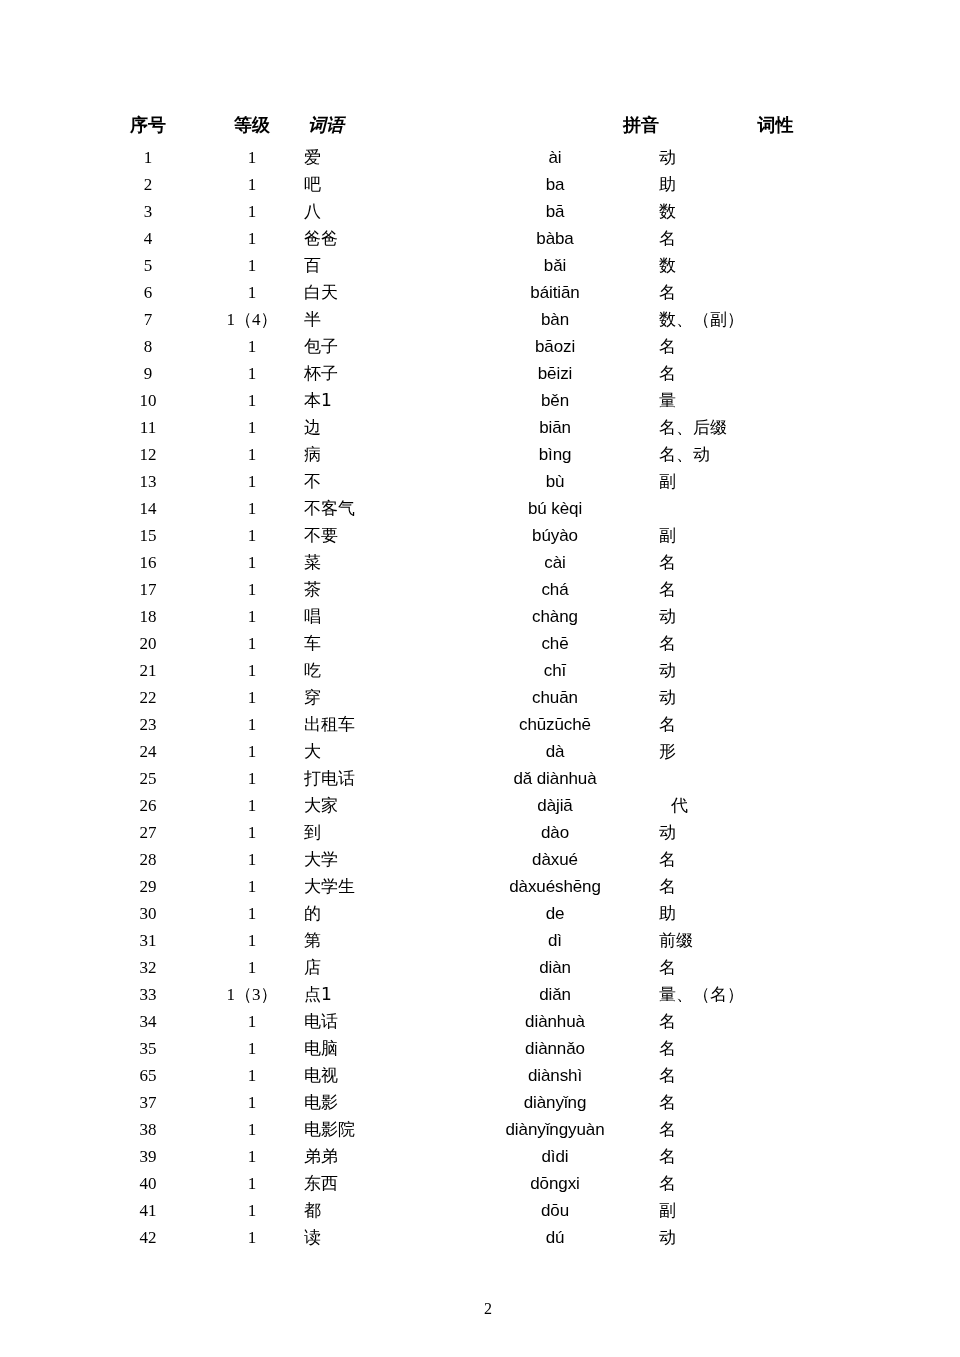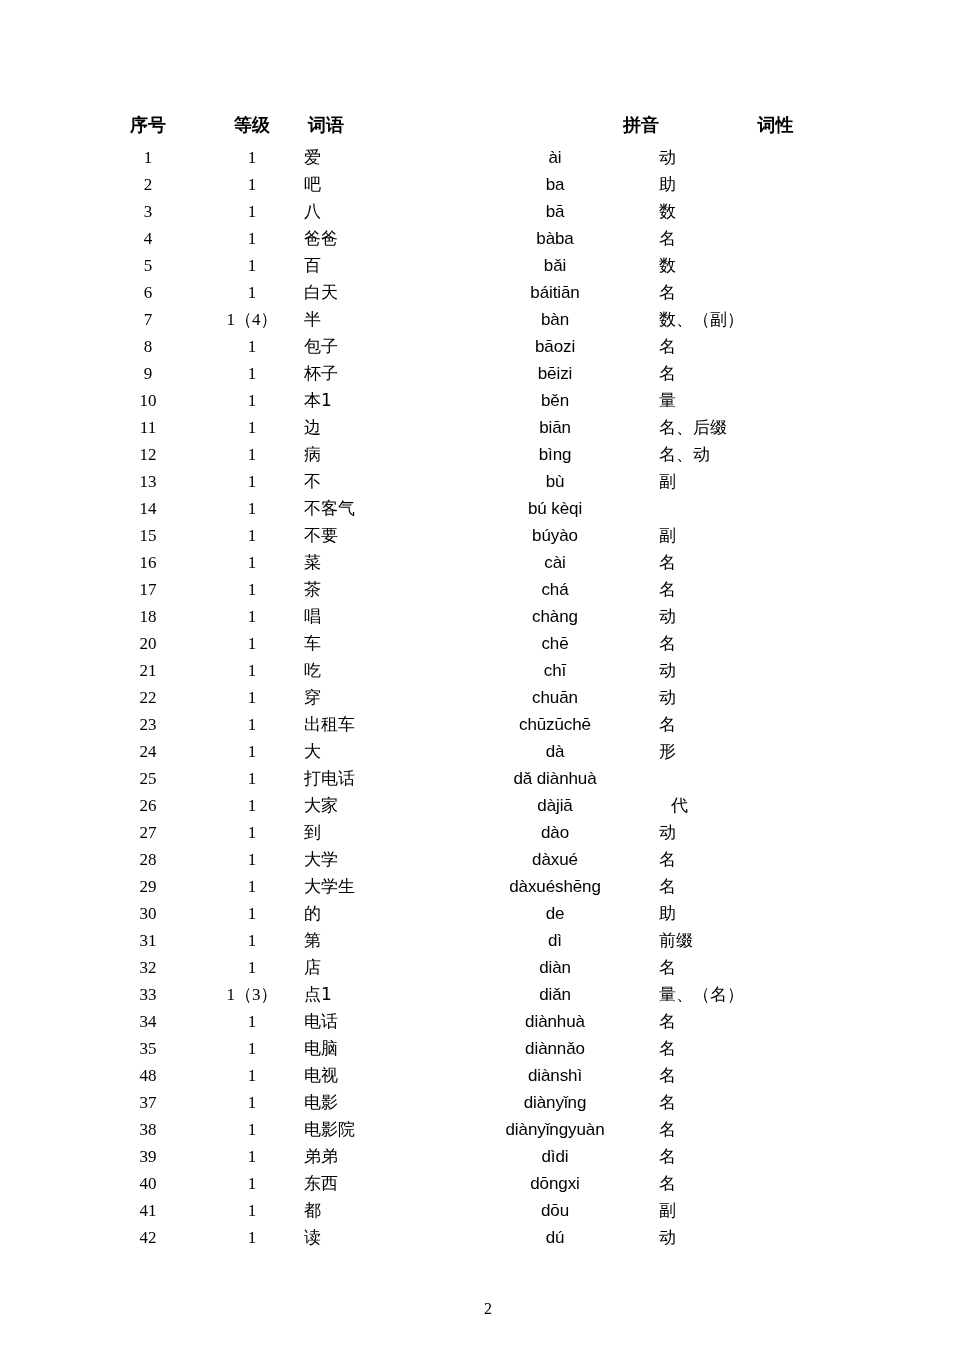--- a/index.html
+++ b/index.html
@@ -44,21 +44,21 @@
     font-weight: bold;
     font-size: 18px;
     line-height: 26px;
     padding: 0 0 6px 0;
     text-align: left;
     vertical-align: bottom;
     white-space: nowrap;
   }
   .vocab-table th.h-index  { text-align: center; padding-left: 0; }
   .vocab-table th.h-level  { text-align: center; }
-  .vocab-table th.h-word   { text-align: left; padding-left: 4px; }
+  .vocab-table th.h-word   { text-align: left; padding-left: 4px; font-style: italic; }
   .vocab-table th.h-pinyin { text-align: right; padding-left: 6px; }
   .vocab-table th.h-pos    { text-align: center; padding-left: 6px; }
 
   .vocab-table td {
     font-size: 17px;
     line-height: 26px;
     height: 26px;
     padding: 0;
     vertical-align: baseline;
     white-space: nowrap;
@@ -361,21 +361,21 @@
           <td class="cell-pos">名</td>
         </tr>
         <tr>
           <td class="cell-index">35</td>
           <td class="cell-level">1</td>
           <td class="cell-word">电脑</td>
           <td class="cell-pinyin">diànnǎo</td>
           <td class="cell-pos">名</td>
         </tr>
         <tr>
-          <td class="cell-index">48</td>
+          <td class="cell-index">65</td>
           <td class="cell-level">1</td>
           <td class="cell-word">电视</td>
           <td class="cell-pinyin">diànshì</td>
           <td class="cell-pos">名</td>
         </tr>
         <tr>
           <td class="cell-index">37</td>
           <td class="cell-level">1</td>
           <td class="cell-word">电影</td>
           <td class="cell-pinyin">diànyǐng</td>

